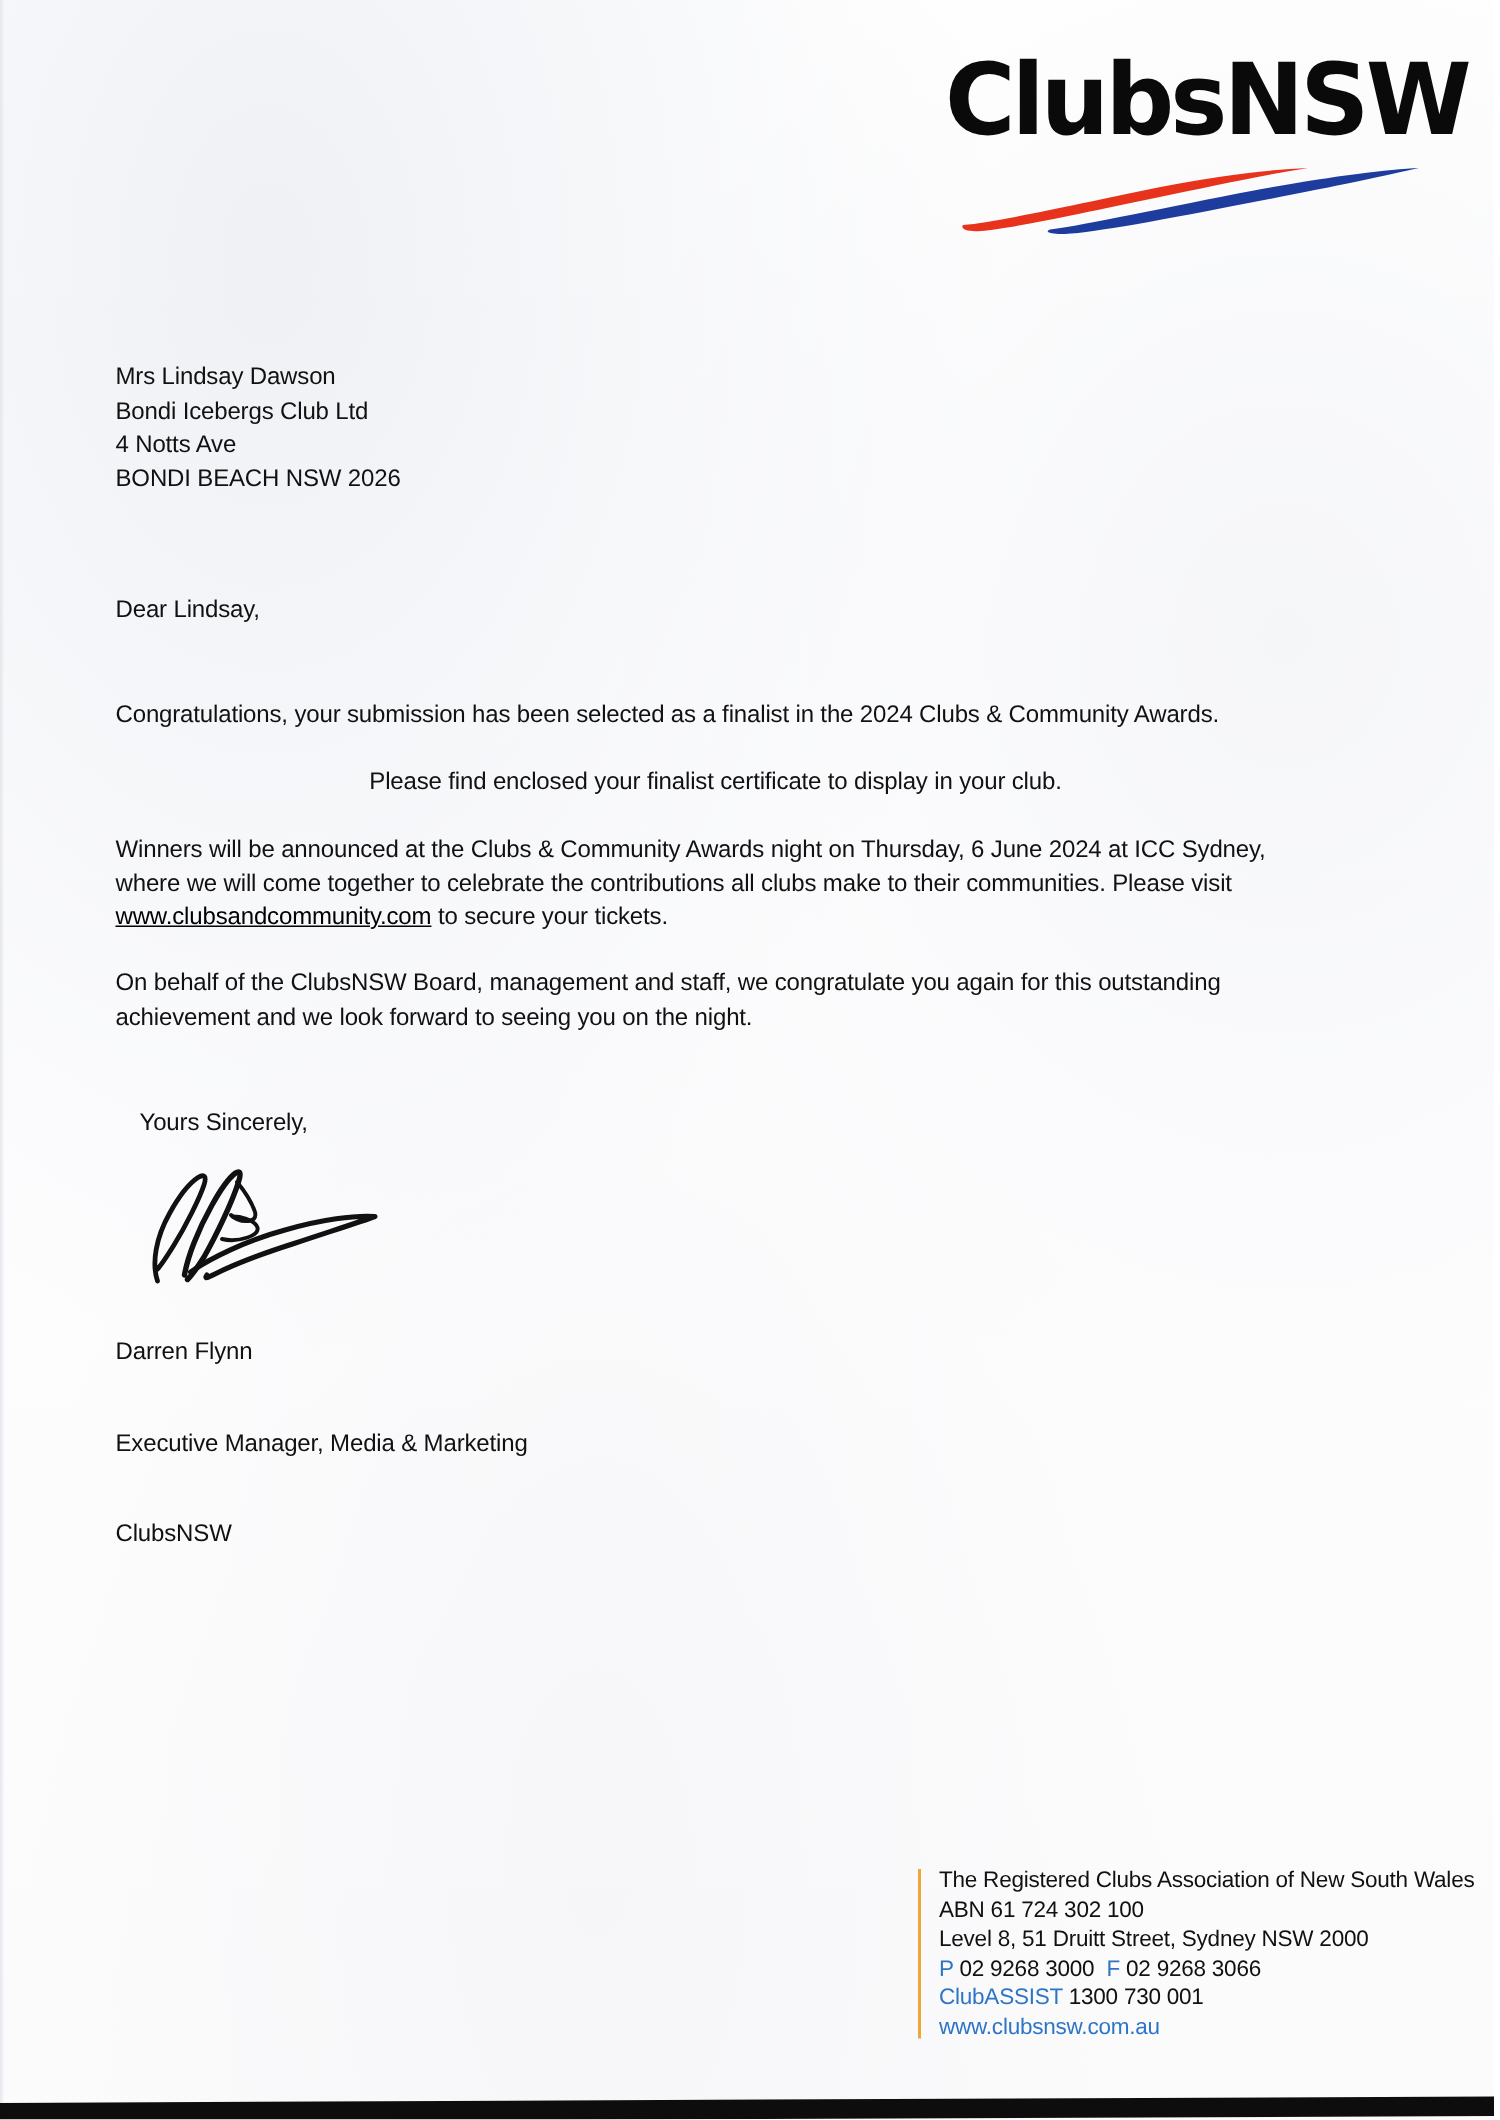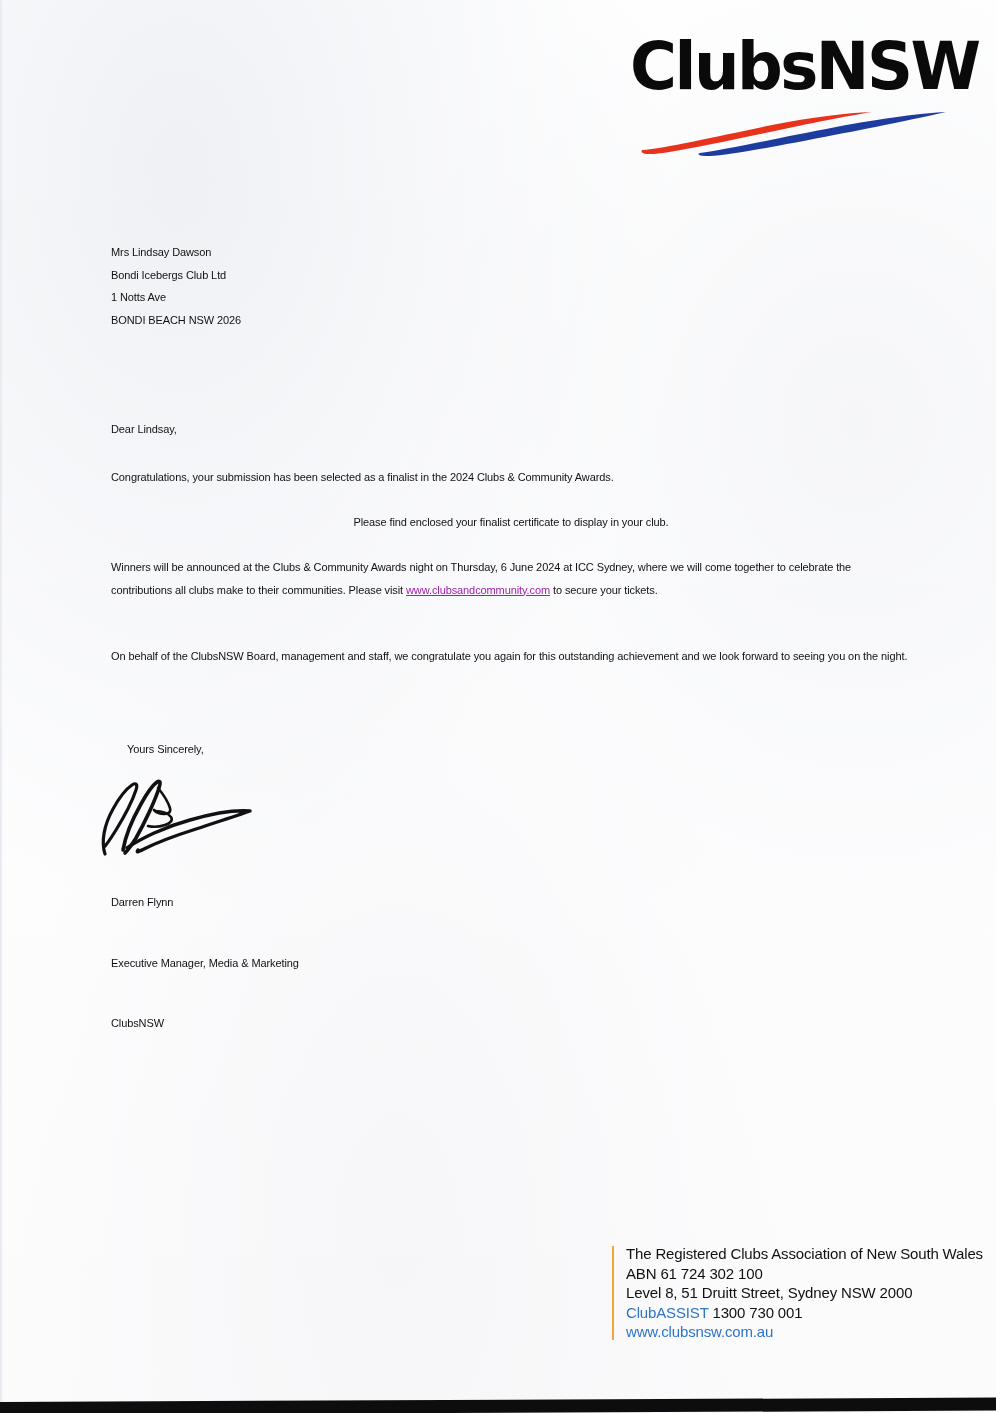--- a/index.html
+++ b/index.html
@@ -72,38 +72,38 @@
     position: absolute;
     left: 2px;
     top: 74px;
     width: 318px;
     height: 48px;
   }
 
   
   .letter-text {
     position: absolute;
-    left: 111px;
+    left: 77px;
     color: #111111;
-    font-size: 11px;
+    font-size: 16px;
     line-height: 22.5px;
     letter-spacing: -0.1px;
   }
   #address-block { top: 241px; }
   #address-block div { white-space: nowrap; }
 
-  #salutation { top: 396px; margin-top: 22px; }
+  #salutation { top: 396px; }
 
   #para-1 { top: 466px; width: 800px; }
   #para-2 { top: 511px; width: 800px; text-align: center; }
   #para-3 { top: 556px; width: 800px; }
   #para-4 { top: 645px; width: 805px; }
 
   #link-tickets {
-    color: #a21caf;
+    color: #000000;
     text-decoration: underline;
   }
 
   #closing { top: 738px; margin-left: 16px; }
 
   #signature-mark {
     position: absolute;
     left: 92px;
     top: 776px;
     width: 185px;
@@ -151,21 +151,21 @@
     <div id="logo-wordmark">ClubsNSW</div>
     <svg id="logo-swoosh" viewBox="0 0 318 48">
       <path d="M10 42 C 34 40, 86 28, 140 17 C 180 9, 214 5, 240 4 C 214 8, 176 16, 138 24 C 90 34, 44 44, 22 46 C 13 46.6, 8 45, 10 42 Z" fill="#e8331c"></path>
       <path d="M68 45 C 92 42, 146 30, 204 19 C 252 10, 292 5, 314 4 C 292 9, 250 18, 202 27 C 146 38, 98 47, 78 48 C 68 48.3, 64 46.6, 68 45 Z" fill="#1d3c9e"></path>
     </svg>
   </div>
 
   <div id="address-block" class="letter-text">
     <div>Mrs Lindsay Dawson</div>
     <div>Bondi Icebergs Club Ltd</div>
-    <div>1 Notts Ave</div>
+    <div>4 Notts Ave</div>
     <div>BONDI BEACH NSW 2026</div>
   </div>
 
   <div id="salutation" class="letter-text">Dear Lindsay,</div>
 
   <div id="para-1" class="letter-text">Congratulations, your submission has been selected as a finalist in the 2024 Clubs &amp; Community Awards.</div>
 
   <div id="para-2" class="letter-text">Please find enclosed your finalist certificate to display in your club.</div>
 
   <div id="para-3" class="letter-text"><span>Winners will be announced at the Clubs &amp; Community Awards night on Thursday, 6 June 2024 at ICC Sydney, where we will come together to celebrate the contributions all clubs make to their communities. Please visit </span><a id="link-tickets" href="#">www.clubsandcommunity.com</a><span> to secure your tickets.</span></div>
@@ -189,19 +189,20 @@
     <div>Executive Manager, Media &amp; Marketing</div>
     <div>ClubsNSW</div>
   </div>
 
   <div id="footer">
     <div id="footer-rule"></div>
     <div id="footer-lines">
       <div>The Registered Clubs Association of New South Wales</div>
       <div>ABN 61 724 302 100</div>
       <div>Level 8, 51 Druitt Street, Sydney NSW 2000</div>
+      <div><span class="fblue">P</span> <span>02 9268 3000</span>&nbsp; <span class="fblue">F</span> <span>02 9268 3066</span></div>
       <div><span class="fblue">ClubASSIST</span> <span>1300 730 001</span></div>
       <div class="fblue">www.clubsnsw.com.au</div>
     </div>
   </div>
 
   <div id="scan-edge-bottom"></div>
 </div>
 
 </body></html>

